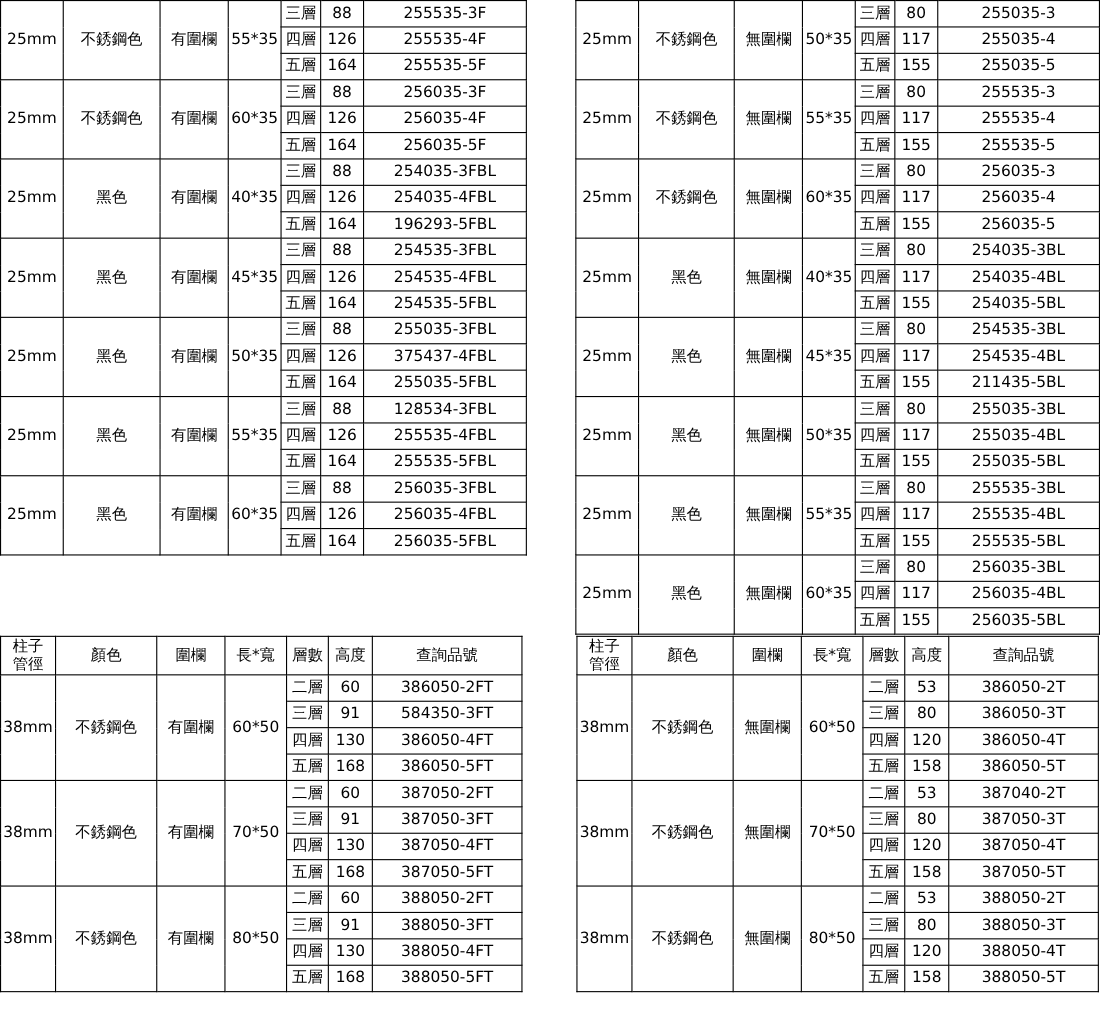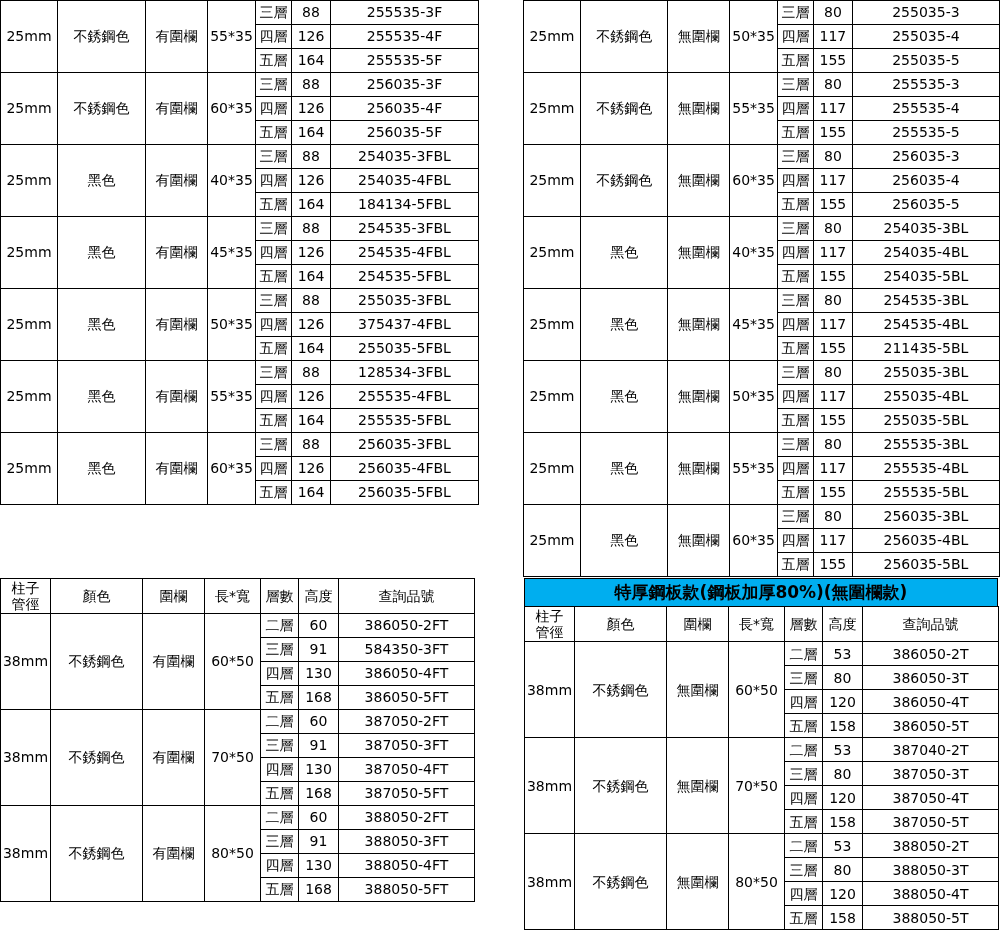--- a/index.html
+++ b/index.html
@@ -127,21 +127,21 @@
             <td class="code">254035-3FBL</td>
           </tr>
           <tr>
             <td class="tier" style="height: 23px;">四層</td>
             <td>126</td>
             <td class="code">254035-4FBL</td>
           </tr>
           <tr>
             <td class="tier" style="height: 23px;">五層</td>
             <td>164</td>
-            <td class="code">184134-5FBL</td>
+            <td class="code">196293-5FBL</td>
           </tr>
           <tr>
             <td rowspan="3">25mm</td>
             <td rowspan="3">黑色</td>
             <td rowspan="3">有圍欄</td>
             <td rowspan="3">45*35</td>
             <td class="tier" style="height: 23px;">三層</td>
             <td>88</td>
             <td class="code">254535-3FBL</td>
           </tr>
@@ -480,21 +480,20 @@
           <tr>
             <td class="tier" style="height: 23px;">五層</td>
             <td>168</td>
             <td class="code">388050-5FT</td>
           </tr>
         </tbody>
     </table>
   </div>
 
   <div class="block" style="left:524px; top:578px;">
-    <div class="title-bar" style="width:472px;">特厚鋼板款(鋼板加厚80%)(無圍欄款)</div>
     <table class="spec" id="tbl-br">
       <colgroup>
         <col style="width:50px">
           <col style="width:92px">
           <col style="width:62px">
           <col style="width:56px">
         <col style="width:38px">
           <col style="width:40px">
           <col style="width:136px">
       </colgroup>

